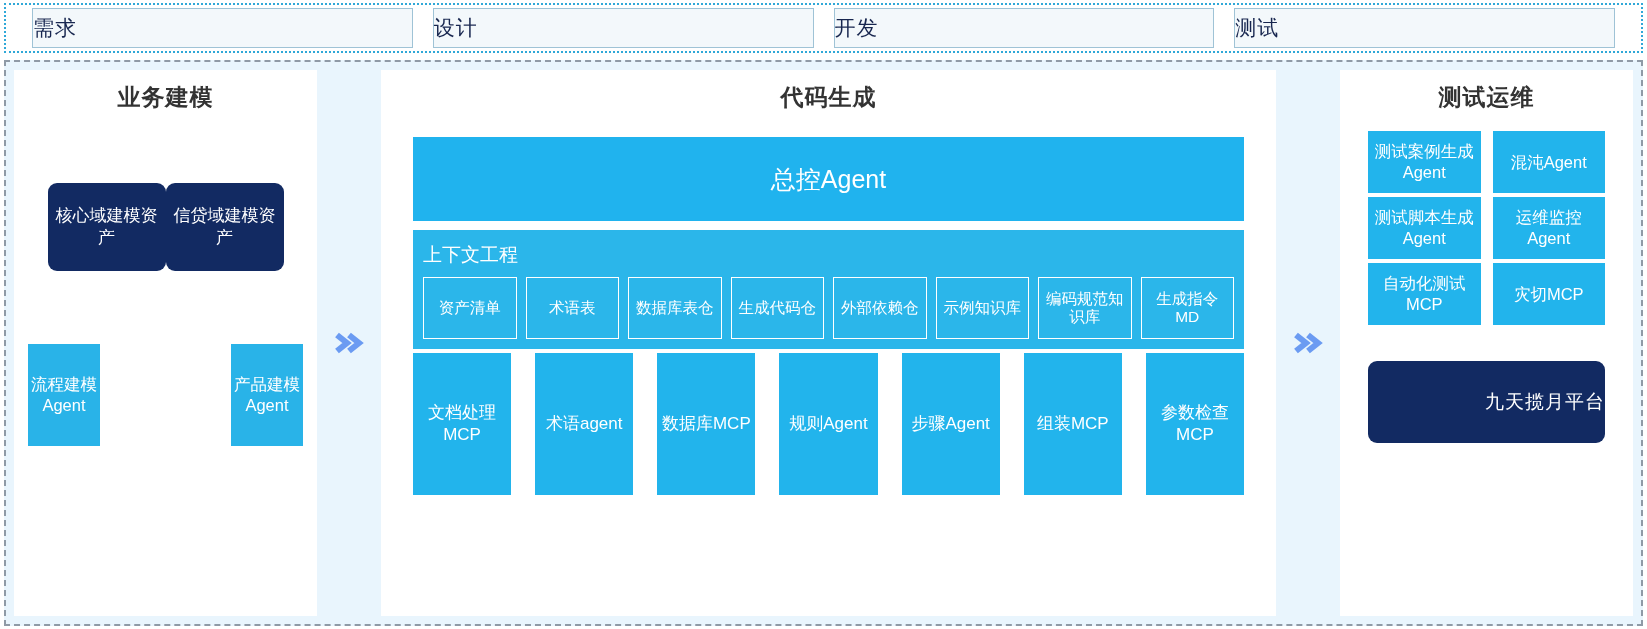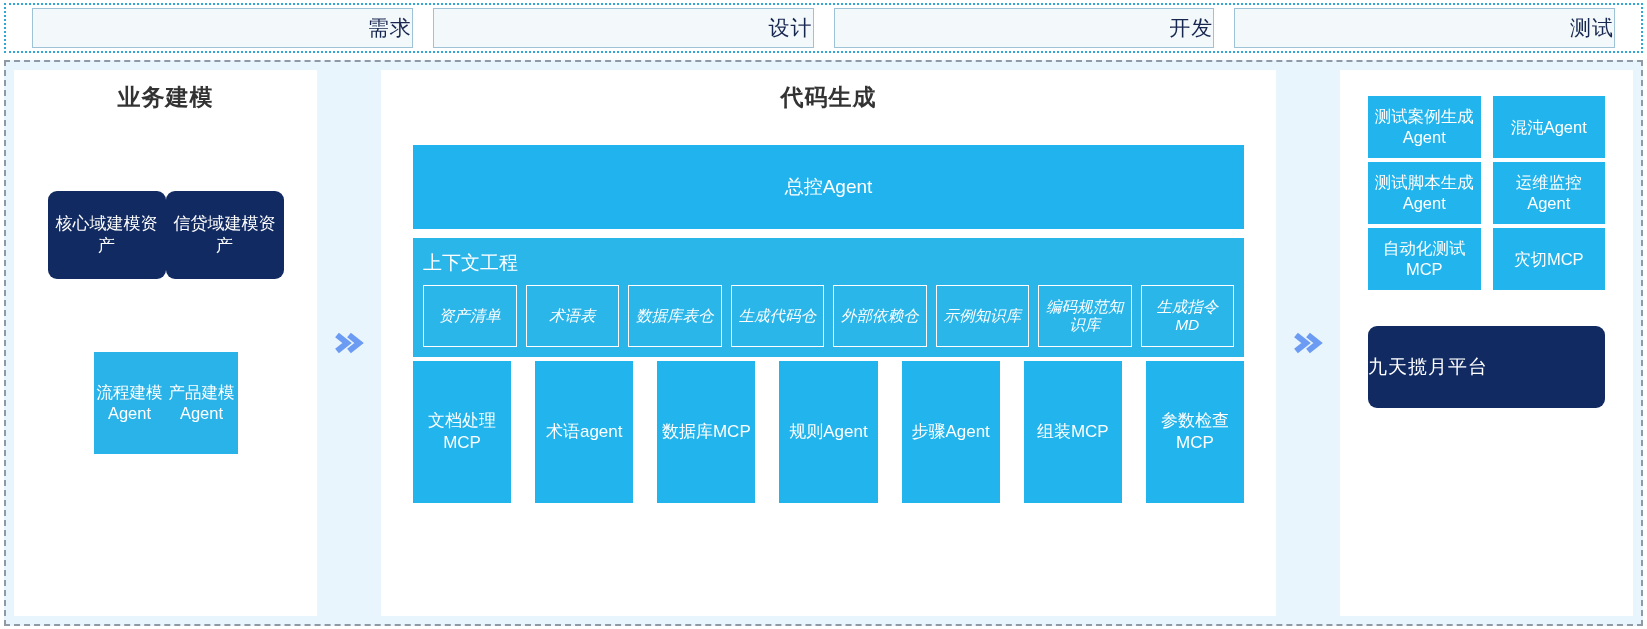--- a/index.html
+++ b/index.html
@@ -18,21 +18,21 @@
     background: #ffffff;
     display: flex; align-items: center; justify-content: space-between;
     padding: 0 26px;
     gap: 20px;
   }
   .phase-box {
     flex: 1 1 0;
     height: 40px;
     background: #f3f8fb;
     border: 1px solid #9fc3d6;
-    display: flex; align-items: center; justify-content: flex-end;
+    display: flex; align-items: center; justify-content: flex-start;
     font-size: 21px;
     color: #17264f;
     letter-spacing: 1px;
   }
 
   
   .main-area {
     position: absolute; left: 4px; top: 60px; width: 1639px; height: 566px;
     border: 2px dashed #8f9aa6;
     background: #e9f5fd;
@@ -45,21 +45,21 @@
     position: relative;
     display: flex; flex-direction: column;
     padding: 12px 14px 10px 14px;
   }
   .panel-title {
     text-align: center;
     font-size: 23px;
     font-weight: bold;
     color: #333333;
     letter-spacing: 1px;
-    margin-bottom: 12px;
+    margin-bottom: 4px;
   }
 
   .arrow {
     width: 64px;
     display: flex; align-items: center; justify-content: center;
     color: #6b9bf2;
     font-size: 42px;
     font-weight: bold;
     line-height: 1;
     user-select: none;
@@ -77,53 +77,53 @@
     width: 118px; height: 88px;
     background: #122a62;
     border-radius: 9px;
     color: #ffffff;
     display: flex; align-items: center; justify-content: center;
     text-align: center;
     font-size: 17px; line-height: 1.28;
     padding: 0 6px;
   }
   .modeler-row {
-    display: flex; justify-content: center;
+    display: flex; justify-content: space-between;
     margin-top: 73px;
   }
   .modeler-box {
     width: 72px; height: 102px;
     background: #29b3e8;
     color: #ffffff;
     display: flex; align-items: center; justify-content: center;
     text-align: center;
     font-size: 16.5px; line-height: 1.3;
   }
 
   
   .panel-center { flex: 1 1 auto; }
   .center-body { flex: 1; display: flex; flex-direction: column; padding: 0 18px; }
   .ctrl-bar {
     margin-top: 20px;
     height: 84px;
     background: #20b3ee;
     color: #ffffff;
     display: flex; align-items: center; justify-content: center;
-    font-size: 19px;
+    font-size: 25px;
   }
   .ctx-block {
     margin-top: 9px;
     background: #2bb6ea;
     padding: 8px 10px 10px 10px;
   }
   .ctx-title {
     color: #ffffff;
     font-size: 19px; padding: 4px 0 9px 0;
   }
-  .ctx-items { display: flex; gap: 9px; font-style: italic; }
+  .ctx-items { display: flex; gap: 9px; }
   .ctx-item {
     flex: 1 1 0;
     height: 62px;
     border: 1px solid #ffffff;
     color: #ffffff;
     display: flex; align-items: center; justify-content: center;
     text-align: center;
     font-size: 15.5px; line-height: 1.18;
     padding: 0 3px;
   }
@@ -159,21 +159,21 @@
     text-align: center;
     font-size: 16.5px; line-height: 1.25;
     padding: 0 4px;
   }
   .platform-box {
     margin-top: 36px;
     height: 82px;
     background: #122a62;
     border-radius: 9px;
     color: #ffffff;
-    display: flex; align-items: center; justify-content: flex-start;
+    display: flex; align-items: center; justify-content: flex-end;
     font-size: 19px;
     letter-spacing: 1px;
   }
 </style>
 </head>
 <body>
 
 <div id="root">
 
   <div class="phase-bar">
@@ -291,20 +291,21 @@
     </div>
 
     <div class="arrow">
       <svg width="34" height="34" viewBox="0 0 34 34" aria-hidden="true">
         <path d="M5 9 L15 17 L5 25" fill="none" stroke="#6b9bf2" stroke-width="6" stroke-linecap="butt" stroke-linejoin="miter"></path>
         <path d="M17 9 L27 17 L17 25" fill="none" stroke="#6b9bf2" stroke-width="6" stroke-linecap="butt" stroke-linejoin="miter"></path>
       </svg>
     </div>
 
     <div class="panel panel-right">
+      <div class="panel-title">测试运维</div>
       <div class="right-body">
 
         <div class="right-grid">
           <div class="right-cell">
             <span>测试案例生成Agent</span>
           </div>
           <div class="right-cell">
             <span>混沌Agent</span>
           </div>
           <div class="right-cell">

